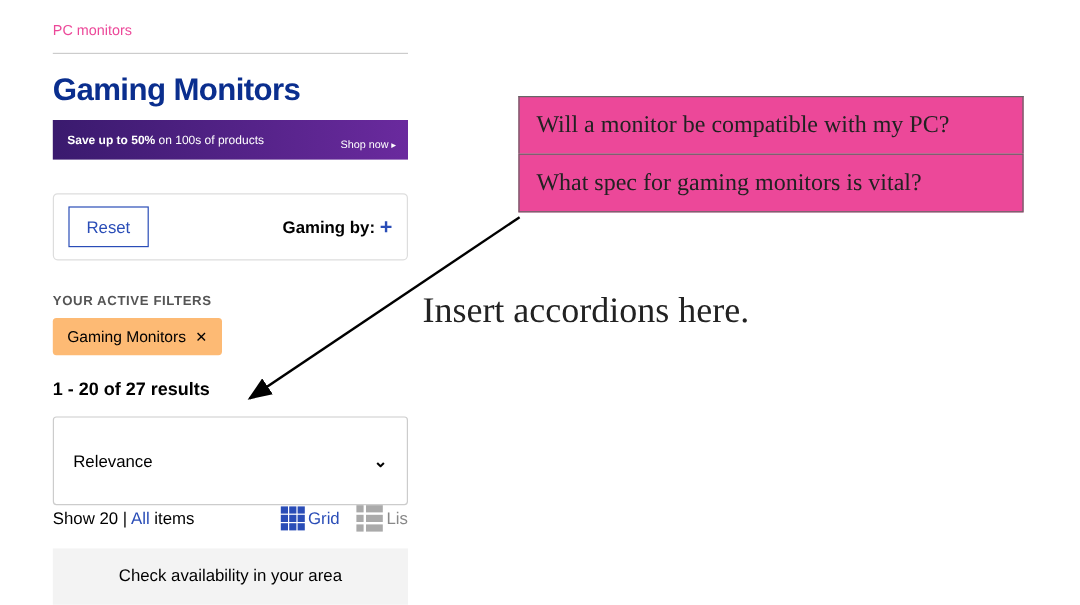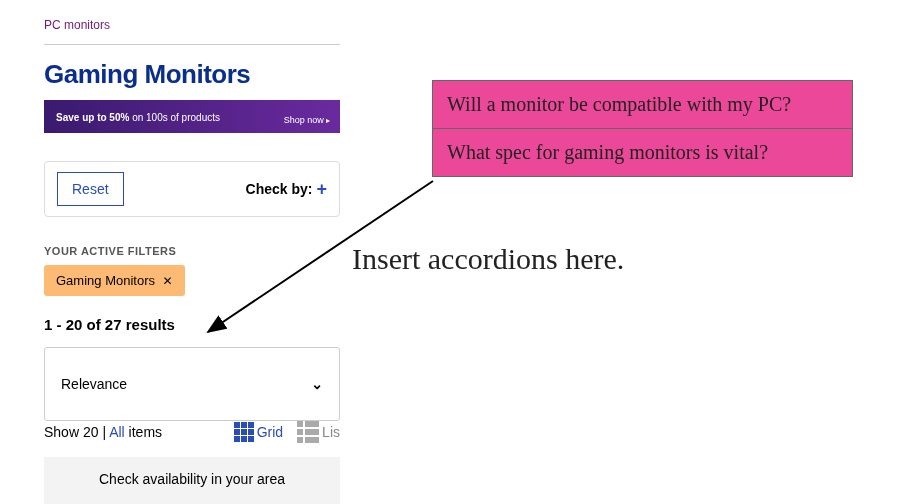--- a/index.html
+++ b/index.html
@@ -1,20 +1,20 @@
 <!DOCTYPE html>
 <html><head>
   <meta charset="utf-8">
   <style>
     * { box-sizing: border-box; margin: 0; padding: 0; }
     body { font-family: Arial, Helvetica, sans-serif; width: 900px; height: 504px; background: #fff; position: relative; }
     
     .left-panel { position: absolute; left: 44px; top: 0; width: 296px; }
     
-    .breadcrumb { font-size: 12px; color: #701a75; padding: 18px 0 6px 0; }
+    .breadcrumb { font-size: 12px; color: #ec4899; padding: 18px 0 6px 0; }
     
     .divider { border-top: 1px solid #ccc; margin-top: 6px; }
     
     .page-title { font-size: 26px; font-weight: bold; color: #0a2e8e; margin: 14px 0 10px 0; letter-spacing: -0.5px; }
     
     .promo-banner {
       background: linear-gradient(to right, #3a1a6e, #6a2a9e);
       color: #fff; padding: 10px 12px; position: relative;
     }
     .promo-main { font-size: 18px; font-weight: bold; letter-spacing: 0.5px; }
@@ -100,21 +100,21 @@
   <div class="promo-banner">
     <div class="promo-sub">
       <span class="bold">Save up to 50%</span><span> on 100s of products</span>
     </div>
     <div class="promo-shop">Shop now</div>
   </div>
 
   <div class="filter-box">
     <button class="reset-btn">Reset</button>
     <div class="filter-by">
-      <span>Check by:</span>
+      <span>Gaming by:</span>
       <span class="plus-icon">+</span>
     </div>
   </div>
 
   <div class="active-filters-label">YOUR ACTIVE FILTERS</div>
   <div class="filter-tag">
     <span>Gaming Monitors</span>
     <span class="x">✕</span>
   </div>
 

